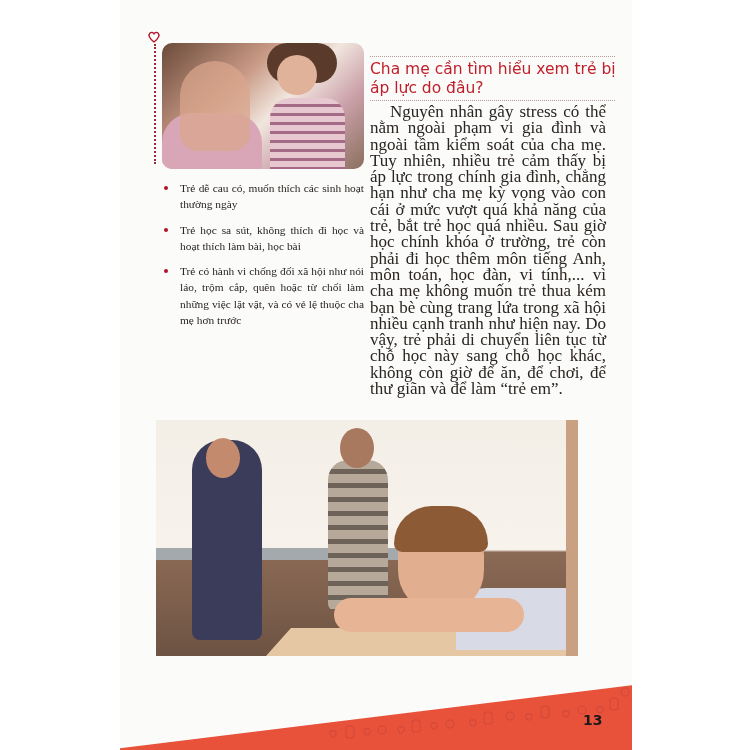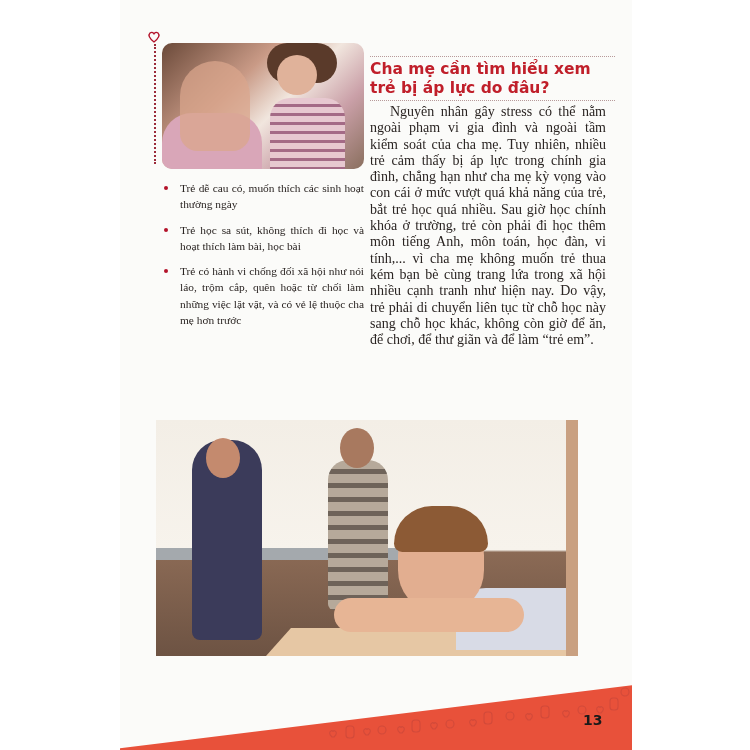--- a/index.html
+++ b/index.html
@@ -37,26 +37,26 @@
     position:relative; padding-left:16px; font-size:11.4px; line-height:16.3px; color:#2a2422;
     margin-bottom:9px; text-align:justify;
   }
   .bullets li .dot {
     position:absolute; left:0; top:6px; width:4px; height:4px; border-radius:50%; background:#b3122a;
   }
 
   .heading-rule { position:absolute; left:250px; width:245px; height:0; border-top:1px dotted #b79a9a; }
   .heading {
     position:absolute; left:250px; top:60px; width:250px; margin:0;
-    font-family:"DejaVu Sans", "Liberation Sans", sans-serif; font-weight:bold;
+    font-family:"DejaVu Sans", "Liberation Sans", sans-serif; font-weight:normal;
     font-size:15.5px; line-height:19px; color:#c01f2a;
   }
   .body-col { position:absolute; left:250px; top:98px; width:236px; }
   .para {
-    margin:0 0 8px 0; font-size:14px; line-height:16.3px; color:#2a2422; text-align:justify;
+    margin:0 0 8px 0; font-size:17px; line-height:16.3px; color:#2a2422; text-align:justify;
     text-indent:20px;
   }
 
   .photo-bottom {
     position:absolute; left:36px; top:420px; width:422px; height:236px; overflow:hidden;
     background:linear-gradient(180deg,#f3eee6 0%,#f7f3ec 55%,#8b6a55 56%,#6d5343 100%);
   }
   .pb-counter { position:absolute; left:0; top:128px; width:300px; height:12px; background:#a4a9ad; }
   .pb-woman { position:absolute; left:36px; top:20px; width:70px; height:200px; background:#3b3b5a; border-radius:30px 30px 8px 8px; }
   .pb-woman-head { position:absolute; left:50px; top:18px; width:34px; height:40px; background:#c48a6e; border-radius:50%; }

